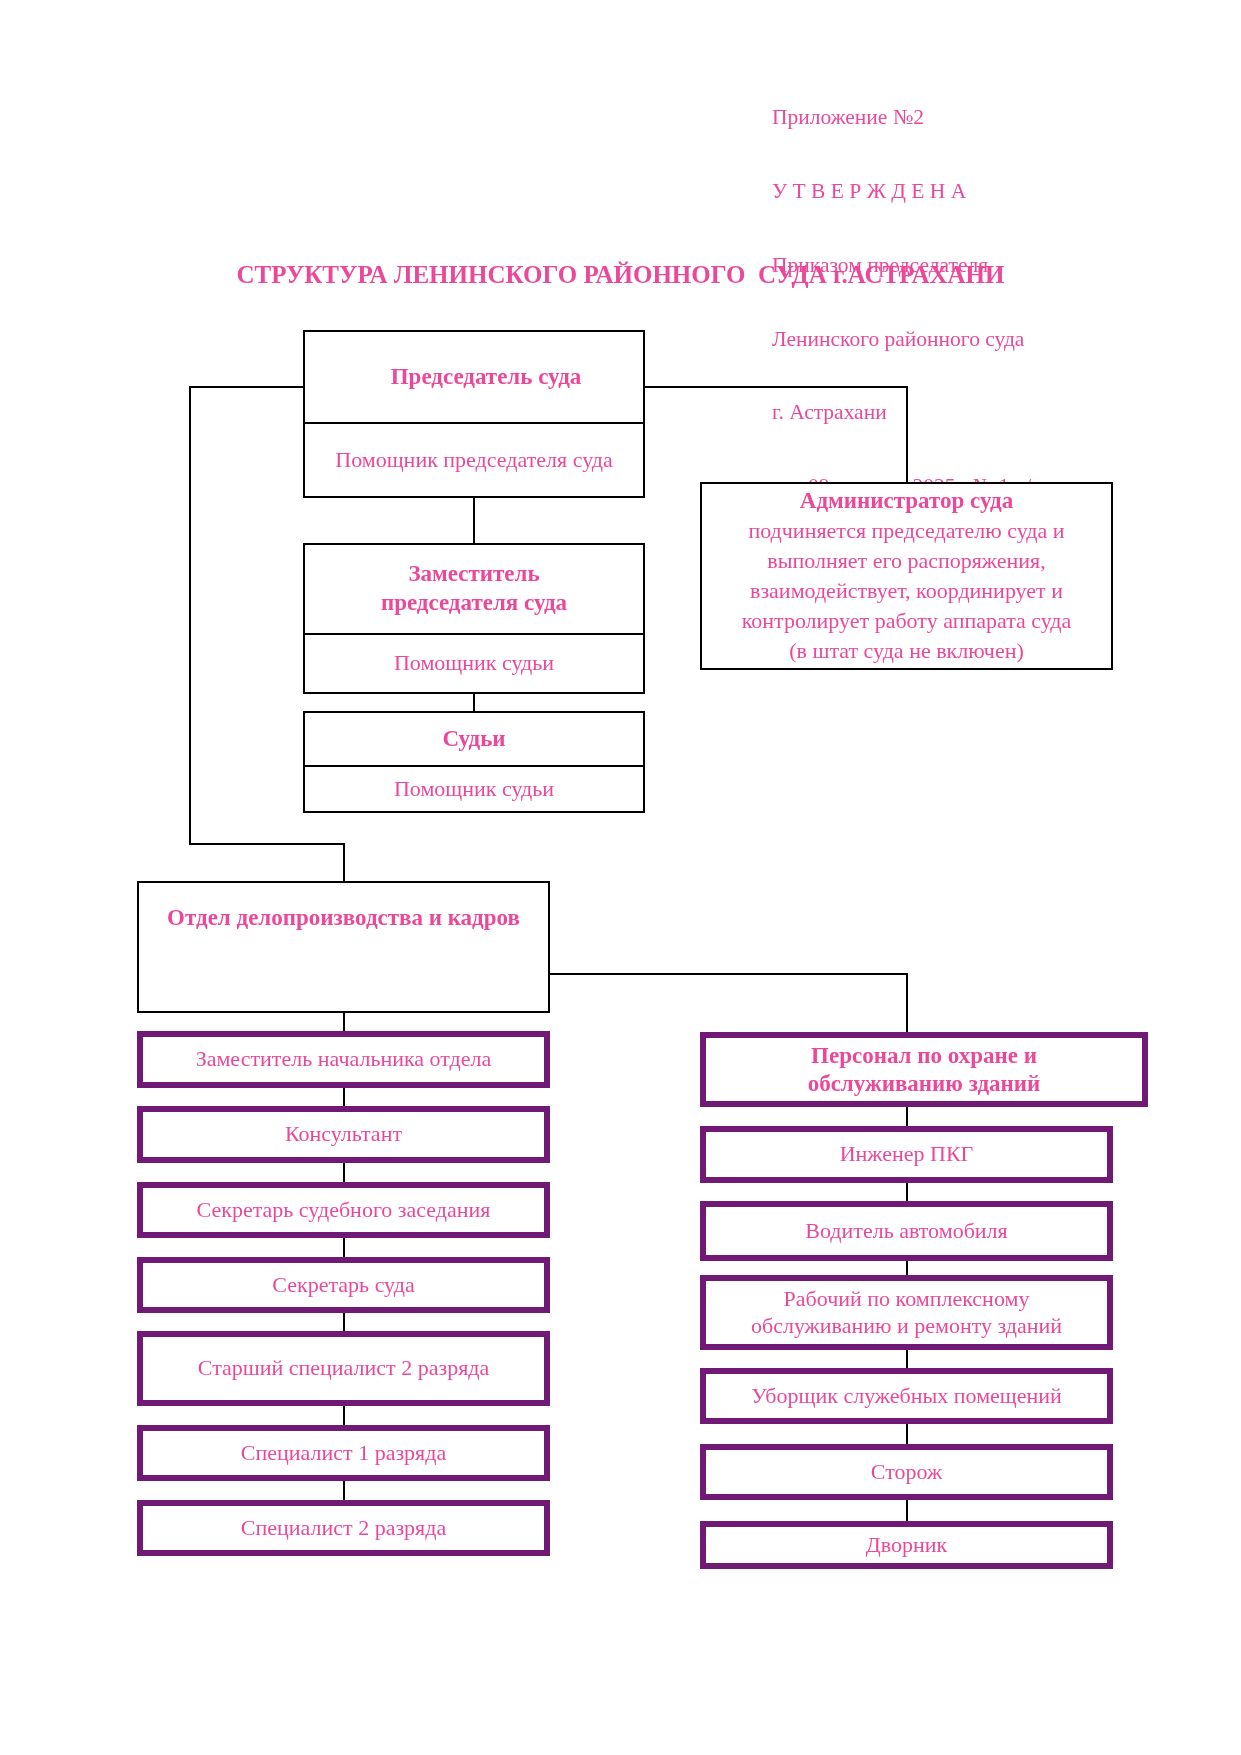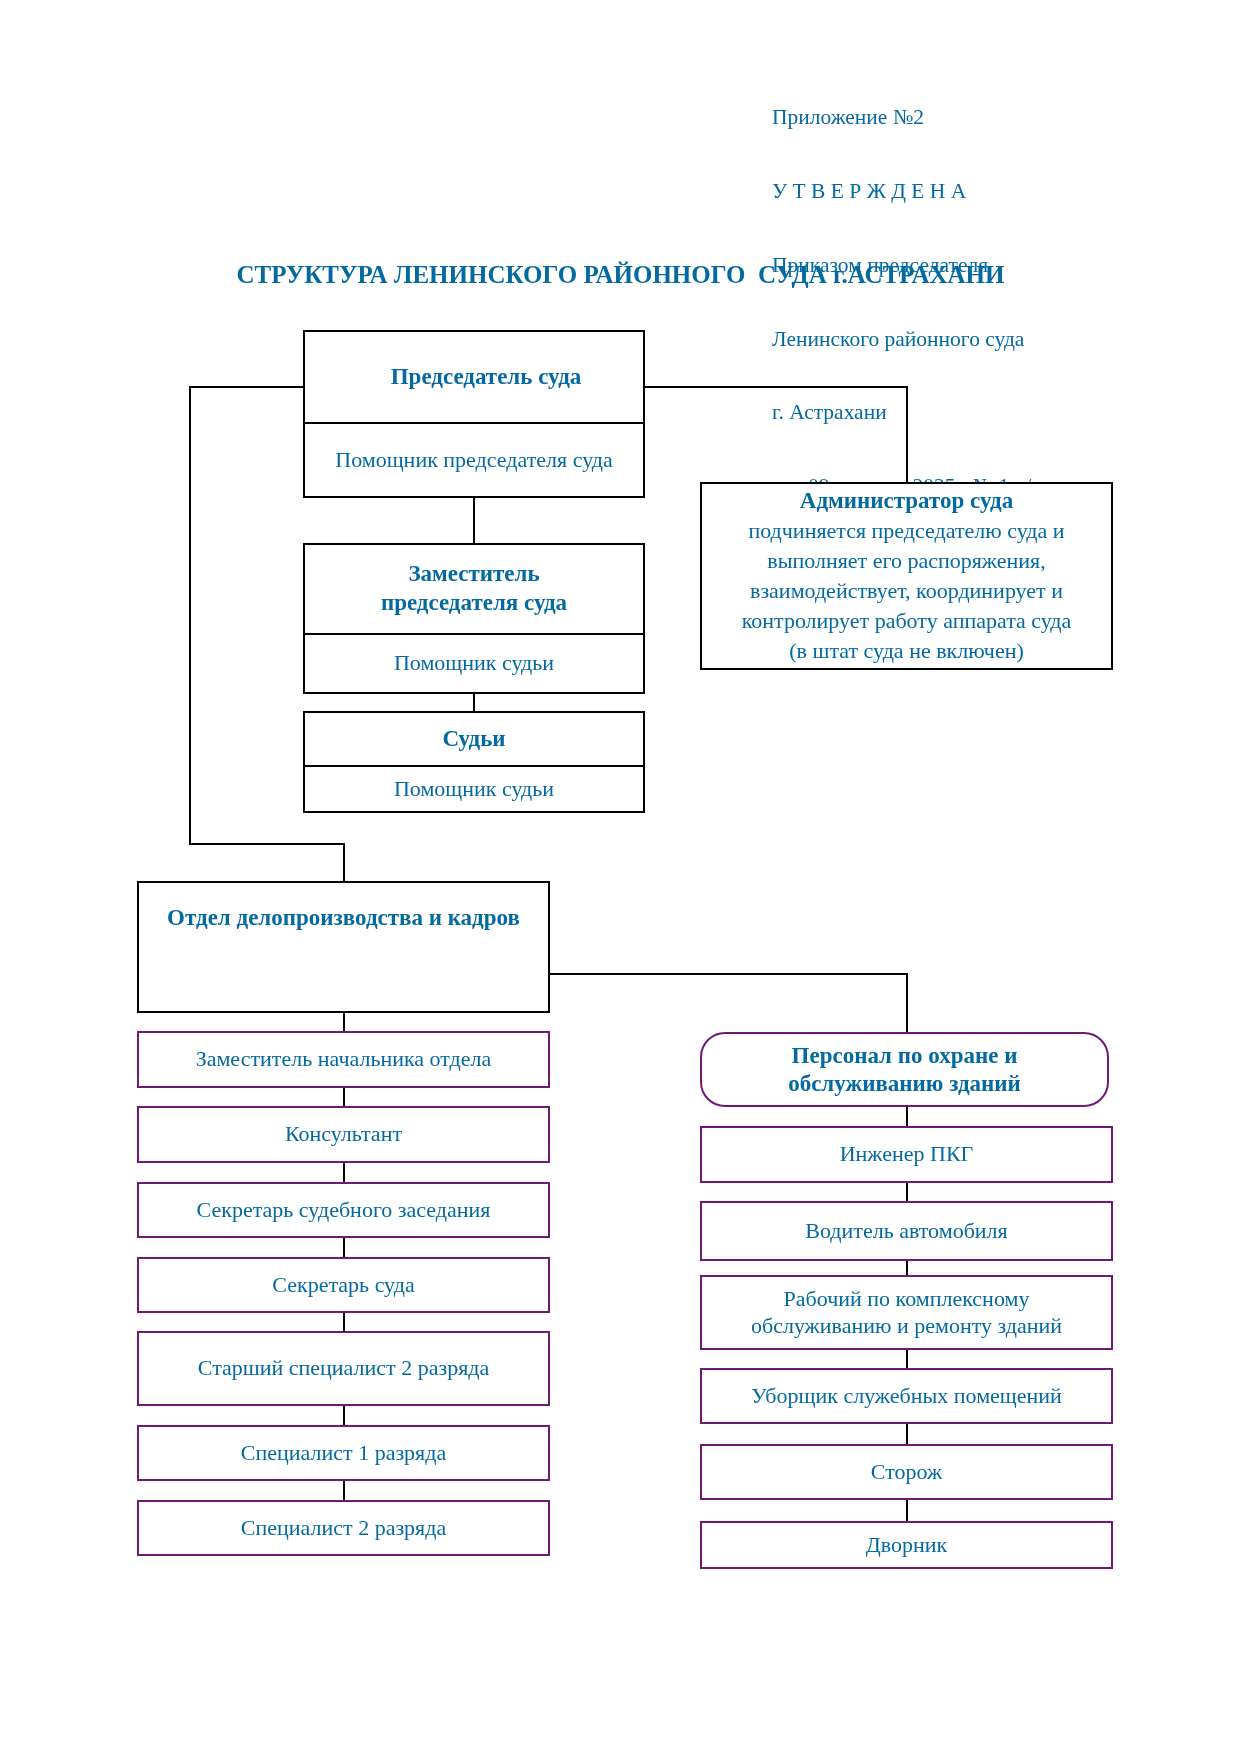--- a/index.html
+++ b/index.html
@@ -1,21 +1,21 @@
 <!DOCTYPE html>
 <html><head>
 <meta charset="utf-8">
 <style>
   html,body{margin:0;padding:0;background:#888;}
   #page{
     position:relative;
     width:1241px;height:1755px;
     background:#ffffff;
     font-family:"Liberation Serif","DejaVu Serif",serif;
-    color:#0369a1;
+    color:#ec4899;
     overflow:hidden;
   }
   
   #approval{
     position:absolute;left:772px;top:56px;
     font-size:21.5px;line-height:24.6px;
     white-space:pre;
   }
   
   #doc-title{
@@ -34,21 +34,21 @@
     font-weight:bold;font-size:23px;text-align:center;line-height:1.25;
   }
   .box .bd{
     flex:1;display:flex;align-items:center;justify-content:center;
     border-top:2px solid #000;
     font-size:22px;text-align:left;line-height:1.2;
   }
   
   .cell{
     position:absolute;box-sizing:border-box;
-    border:2px solid #701a75;background:#fff;
+    border:6px solid #701a75;background:#fff;
     display:flex;align-items:center;justify-content:center;
     font-size:22px;text-align:center;line-height:1.2;
     padding:0 10px;
   }
   .cell.title-cell{font-weight:bold;font-size:23px;}
   
   #admin-box{
     position:absolute;box-sizing:border-box;
     border:2px solid #000;background:#fff;
     display:flex;flex-direction:column;align-items:center;justify-content:center;
@@ -111,21 +111,21 @@
   </div>
 
   <div class="cell" style="left:137px;top:1031px;width:413px;height:57px;">Заместитель начальника отдела</div>
   <div class="cell" style="left:137px;top:1106px;width:413px;height:57px;">Консультант</div>
   <div class="cell" style="left:137px;top:1257px;width:413px;height:56px;">Секретарь суда</div>
   <div class="cell" style="left:137px;top:1182px;width:413px;height:56px;">Секретарь судебного заседания</div>
   <div class="cell" style="left:137px;top:1331px;width:413px;height:75px;">Старший специалист 2 разряда</div>
   <div class="cell" style="left:137px;top:1425px;width:413px;height:56px;">Специалист 1 разряда</div>
   <div class="cell" style="left:137px;top:1500px;width:413px;height:56px;">Специалист 2 разряда</div>
 
-  <div class="cell title-cell" style="left:700px;top:1032px;width:409px;height:75px;border-radius:25px;">
+  <div class="cell title-cell" style="left:700px;top:1032px;width:448px;height:75px;">
     <span class="w280">Персонал по охране и обслуживанию зданий</span>
   </div>
   <div class="cell" style="left:700px;top:1126px;width:413px;height:57px;">Инженер ПКГ</div>
   <div class="cell" style="left:700px;top:1201px;width:413px;height:60px;">Водитель автомобиля</div>
   <div class="cell" style="left:700px;top:1275px;width:413px;height:75px;">
     <span class="w360">Рабочий по комплексному обслуживанию и ремонту зданий</span>
   </div>
   <div class="cell" style="left:700px;top:1368px;width:413px;height:56px;">Уборщик служебных помещений</div>
   <div class="cell" style="left:700px;top:1444px;width:413px;height:56px;">Сторож</div>
   <div class="cell" style="left:700px;top:1521px;width:413px;height:48px;">Дворник</div>

